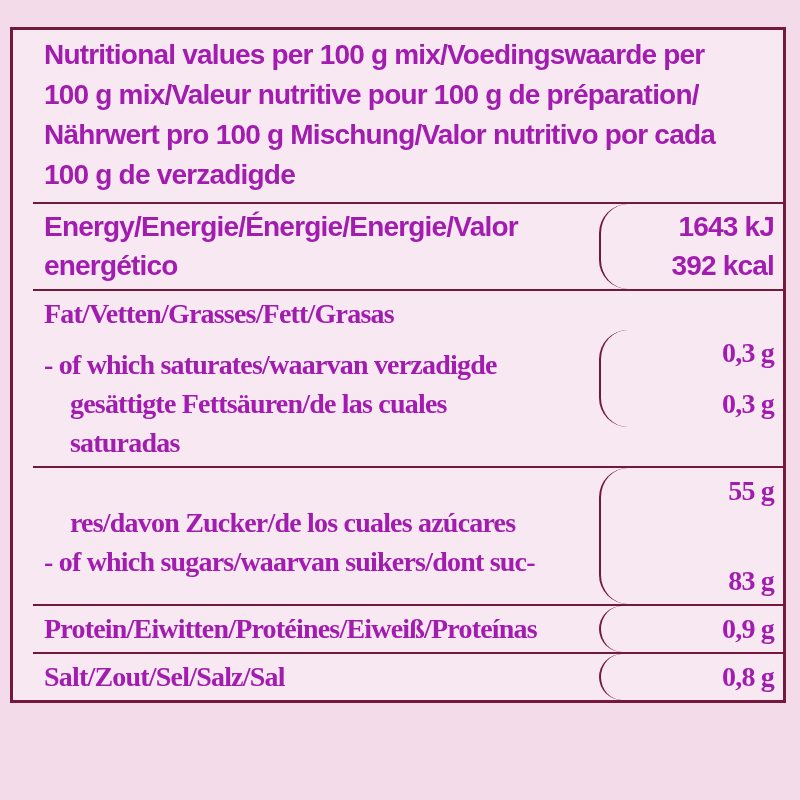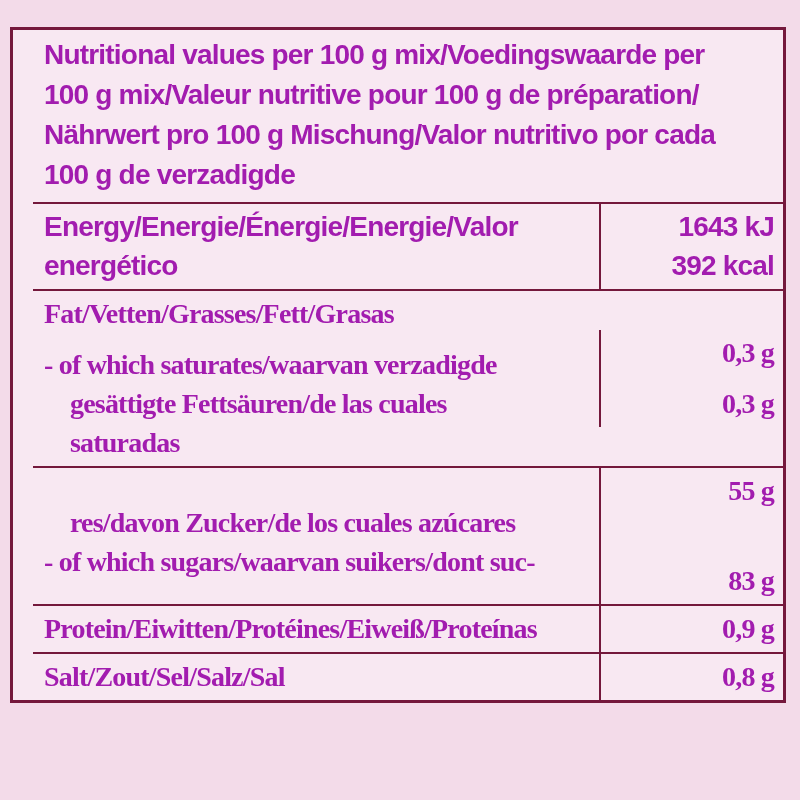--- a/index.html
+++ b/index.html
@@ -44,20 +44,21 @@
   }
   .value-cell {
     flex: 0 0 173px;
     width: 173px;
     border-left: 2px solid #74183c;
     text-align: right;
     padding: 3px 9px 4px 0;
     font-size: 28px;
     line-height: 39px;
     box-sizing: content-box;
+    border-radius: 29px;
   }
   .line { white-space: nowrap; min-height: 39px; }
   .tbl-header .line { min-height: 40px; }
   .entry.sub { margin-top: 12px; }
   .line.cont { padding-left: 26px; }
   .line.spacer { min-height: 39px; }
 </style>
 </head>
 <body>
 

